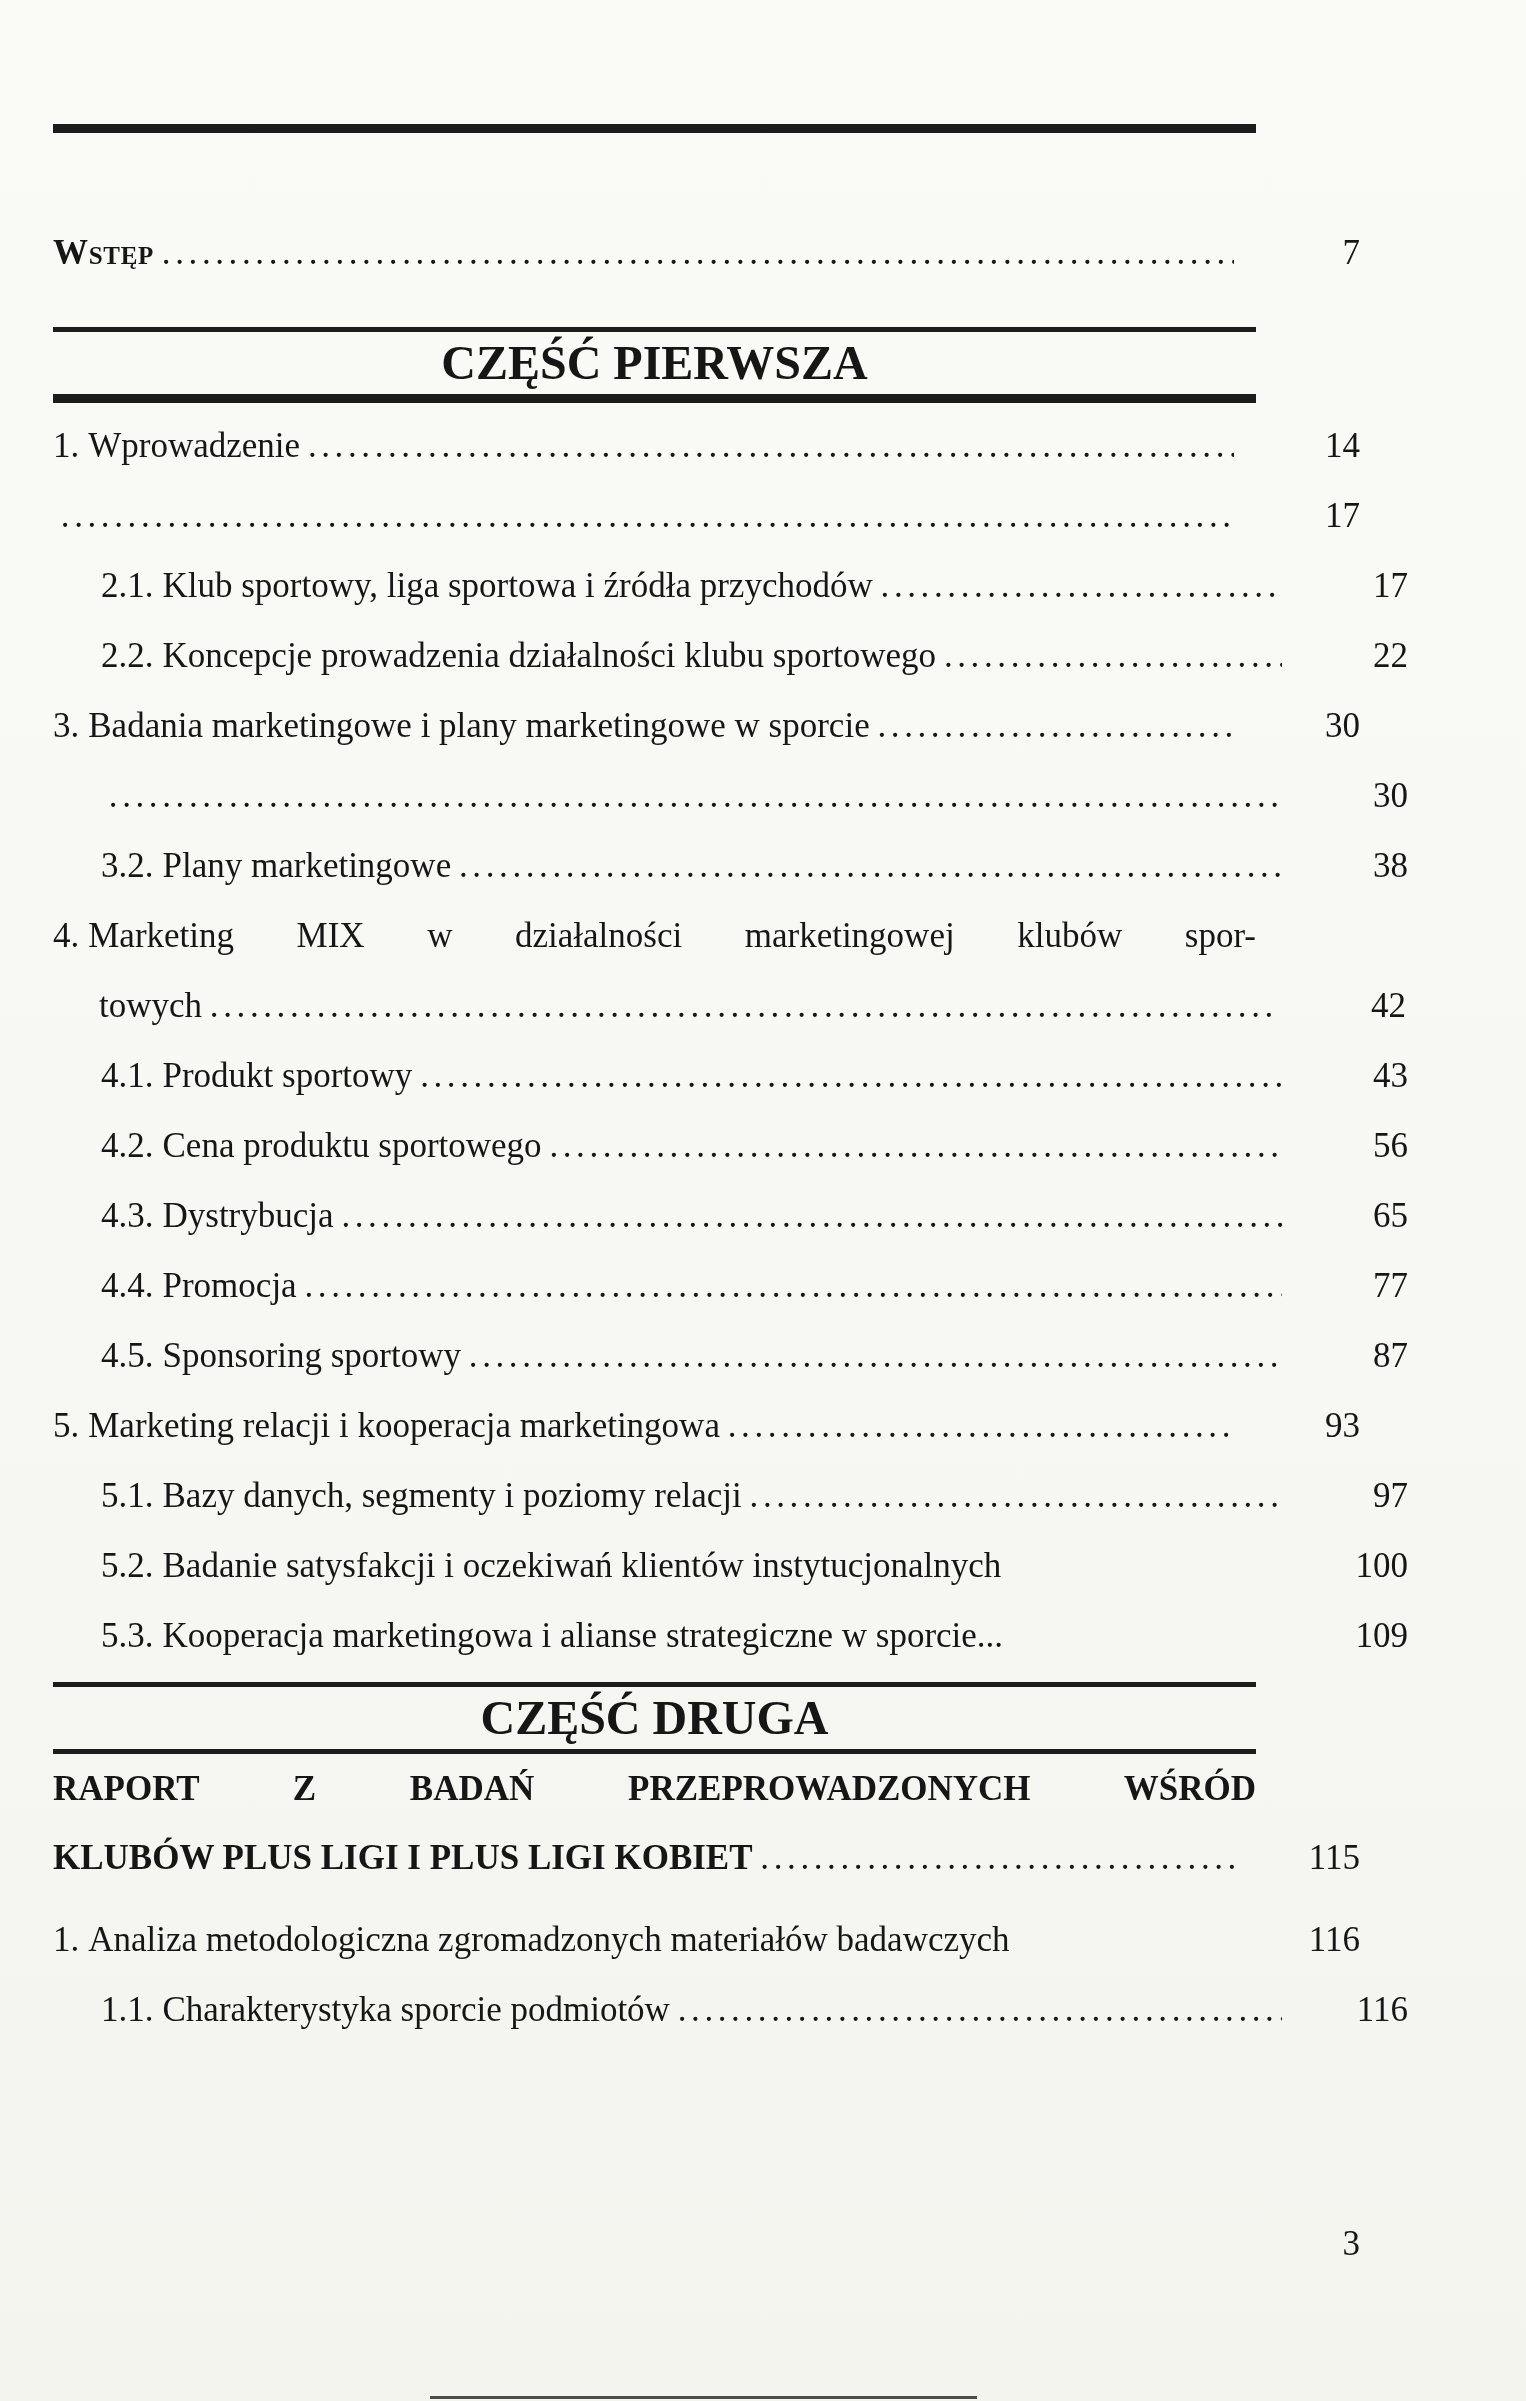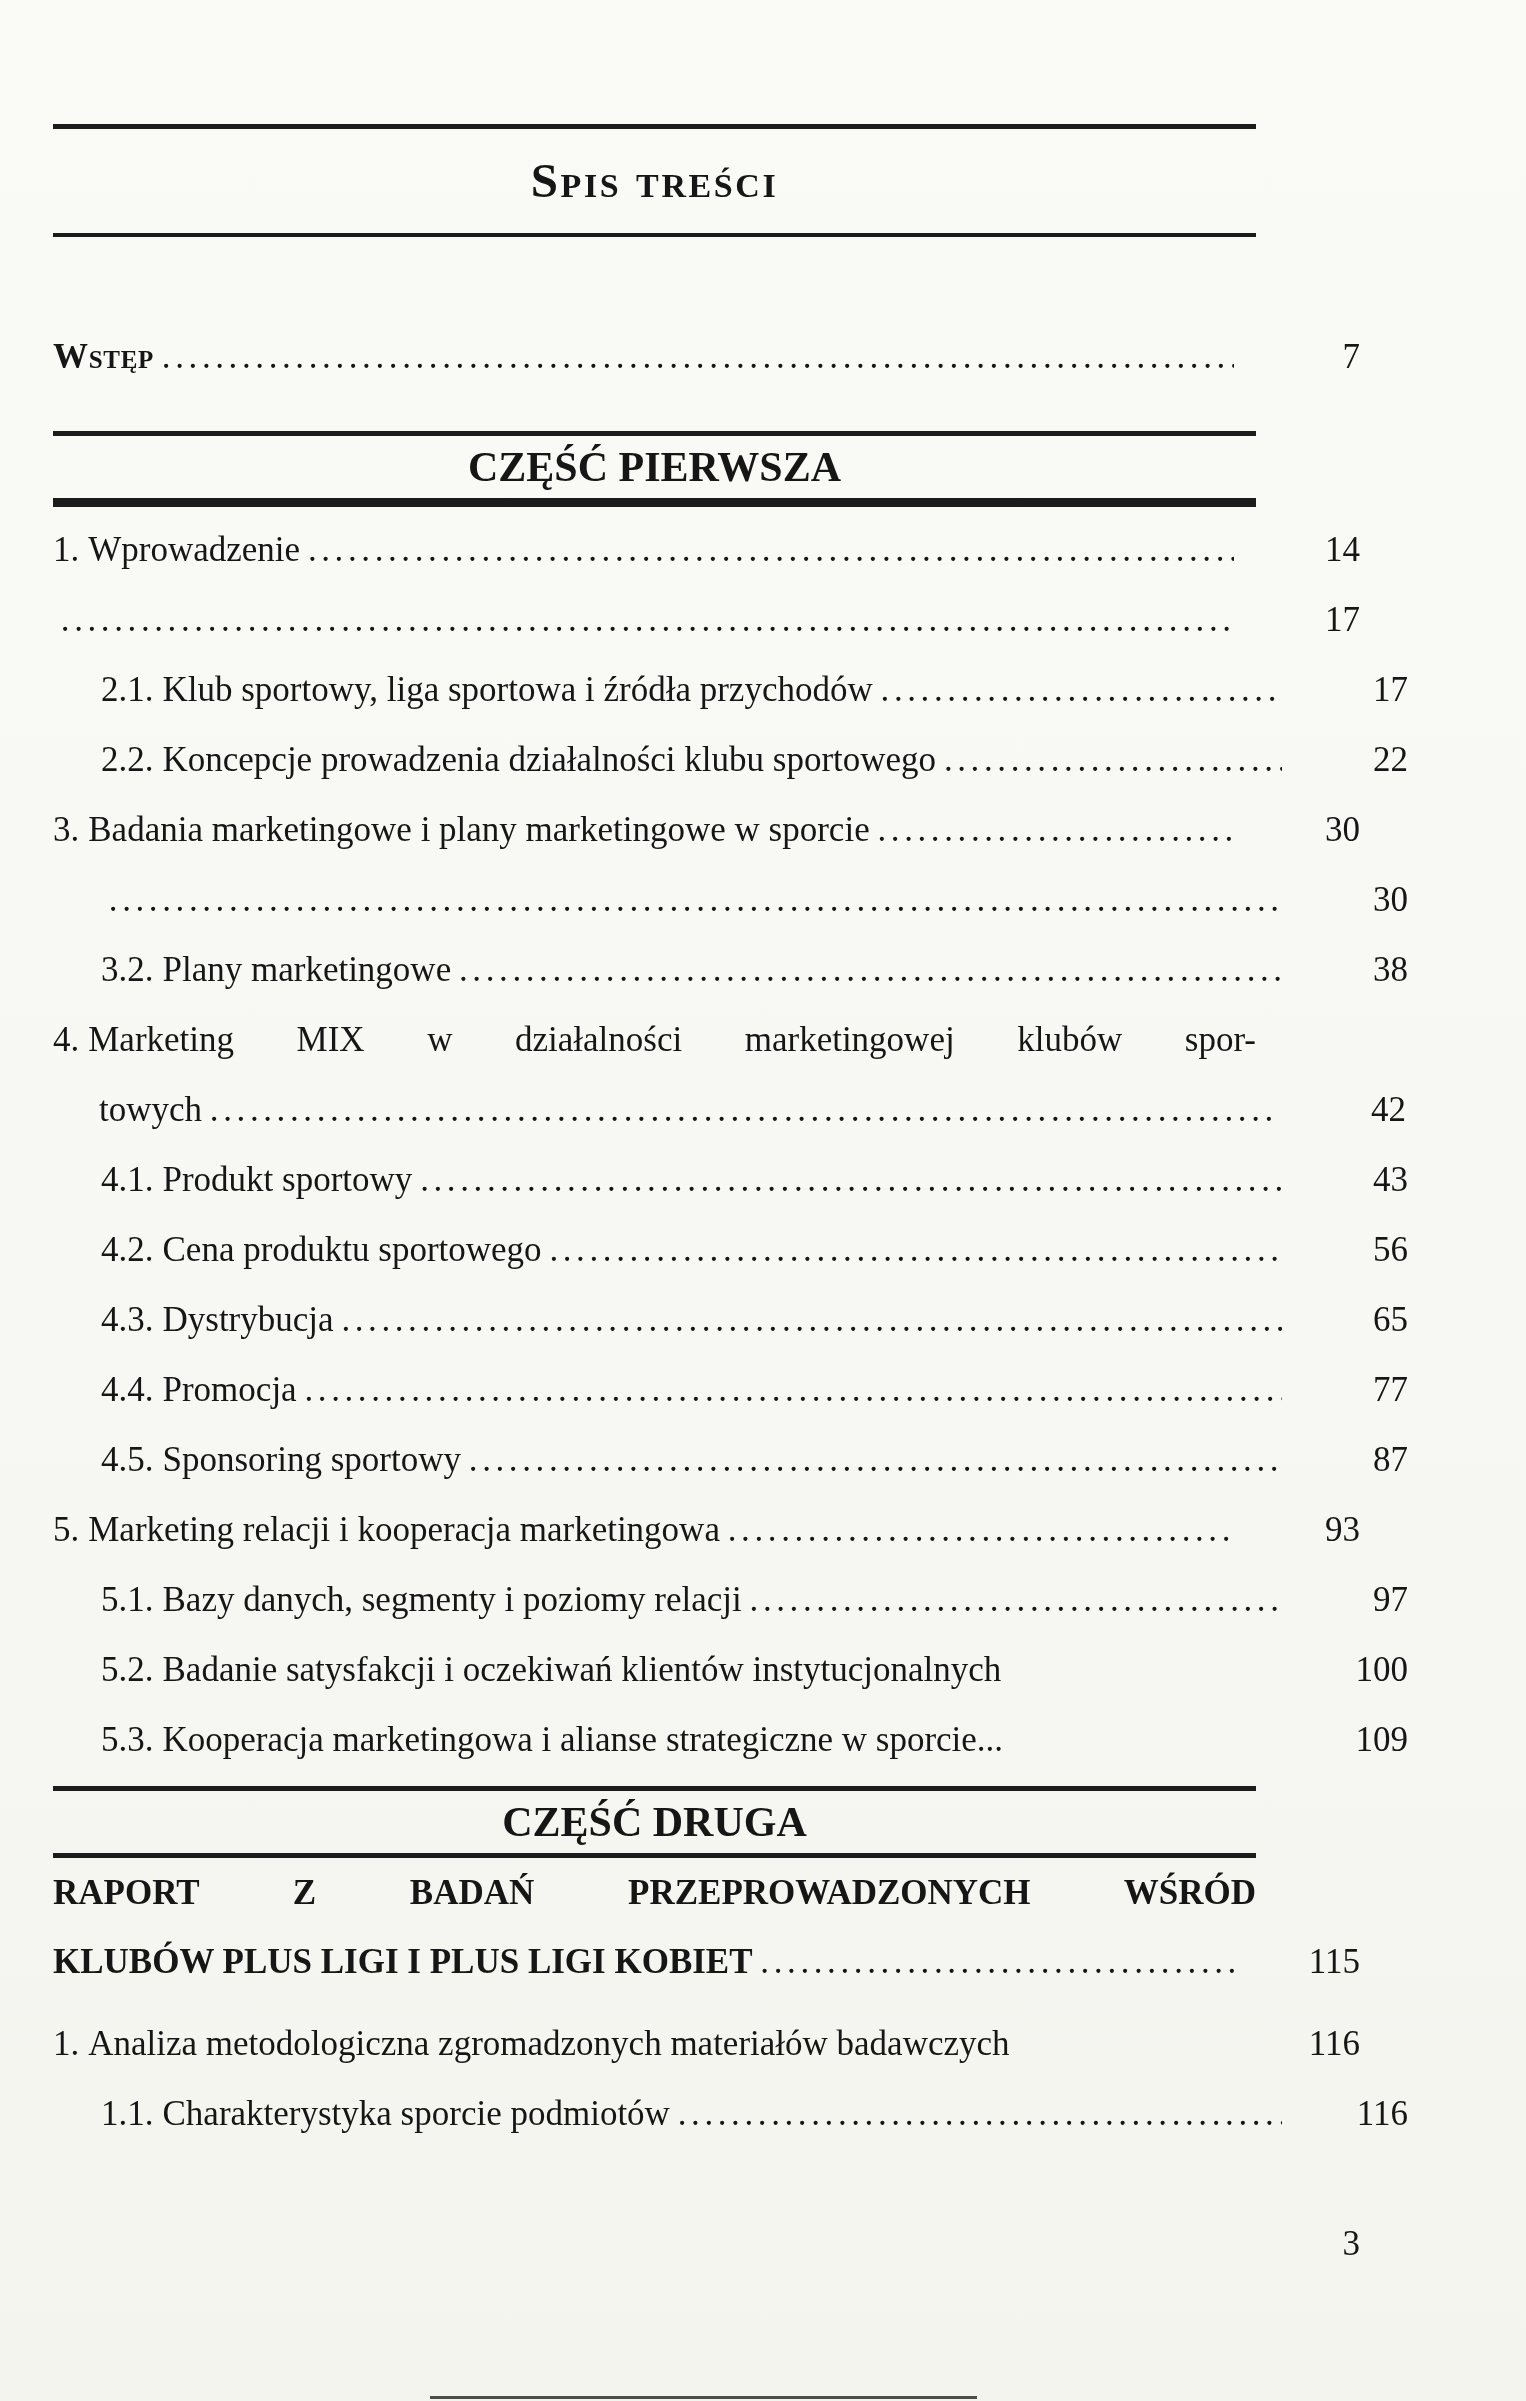--- a/index.html
+++ b/index.html
@@ -33,21 +33,21 @@
     overflow: hidden; white-space: nowrap;
     letter-spacing: 4.6px; padding-left: 7.8px; margin-right: 22px;
     font-weight: normal;
   }
   .spacer { flex: 1 1 auto; }
   .pg { flex: 0 0 104px; text-align: right; font-weight: normal; }
   .smallcaps { font-variant: small-caps; font-weight: bold; letter-spacing: 0.7px; }
   .intro-row { margin-top: 85px; margin-bottom: 39px; }
   .part-head {
     width: 1203px; text-align: center; font-weight: bold;
-    font-size: 42px; line-height: 62px;
+    font-size: 48px; line-height: 62px;
   }
   .part-title-row { line-height: 68px; font-weight: bold; }
   .entries { margin-top: 7.8px; }
   .entries2 { margin-top: 13px; }
   .part2-gap { margin-top: 11.7px; }
   .just {
     display: block; width: 1203px;
     text-align: justify; text-align-last: justify;
     line-height: 70px;
   }
@@ -63,21 +63,20 @@
     background: #2e2e2e; opacity: 0.85;
   }
 </style>
 </head>
 <body>
 
 <div class="sheet">
   <div class="content">
 
     <div class="rule"></div>
-    <div class="doc-title">Spis treści</div>
     <div class="rule"></div>
 
     <div class="row intro-row">
       <span class="label smallcaps">Wstęp</span>
       <span class="dots">............................................................................................................................................................................................................................</span>
       <span class="pg">7</span>
     </div>
 
     <div class="rule"></div>
     <div class="part-head">CZĘŚĆ PIERWSZA</div>

